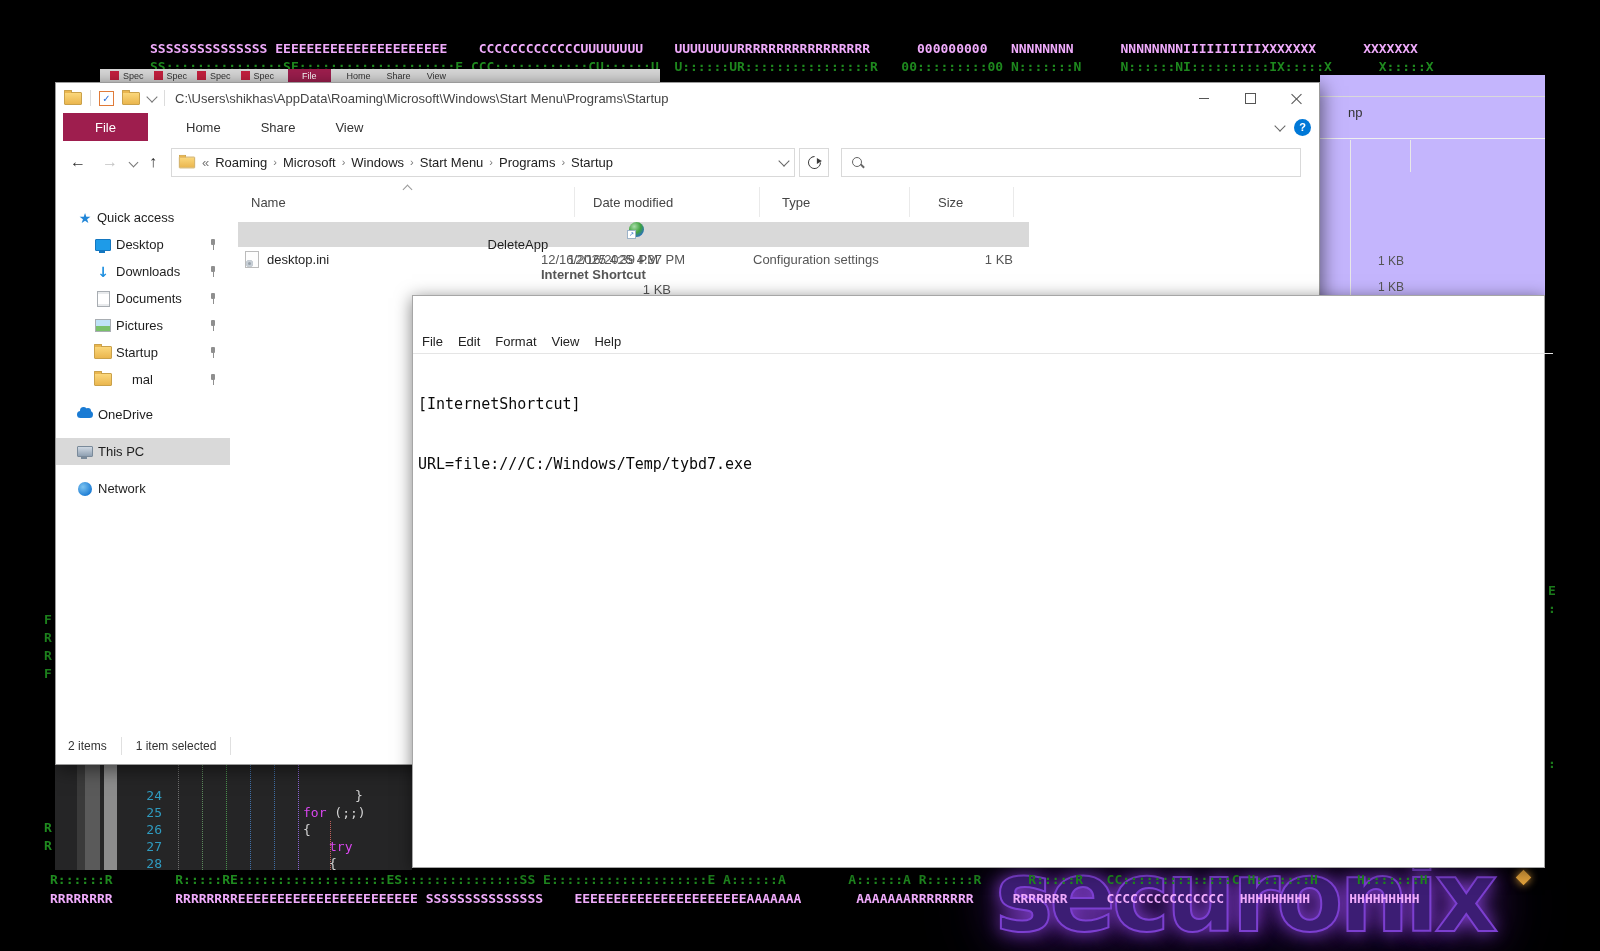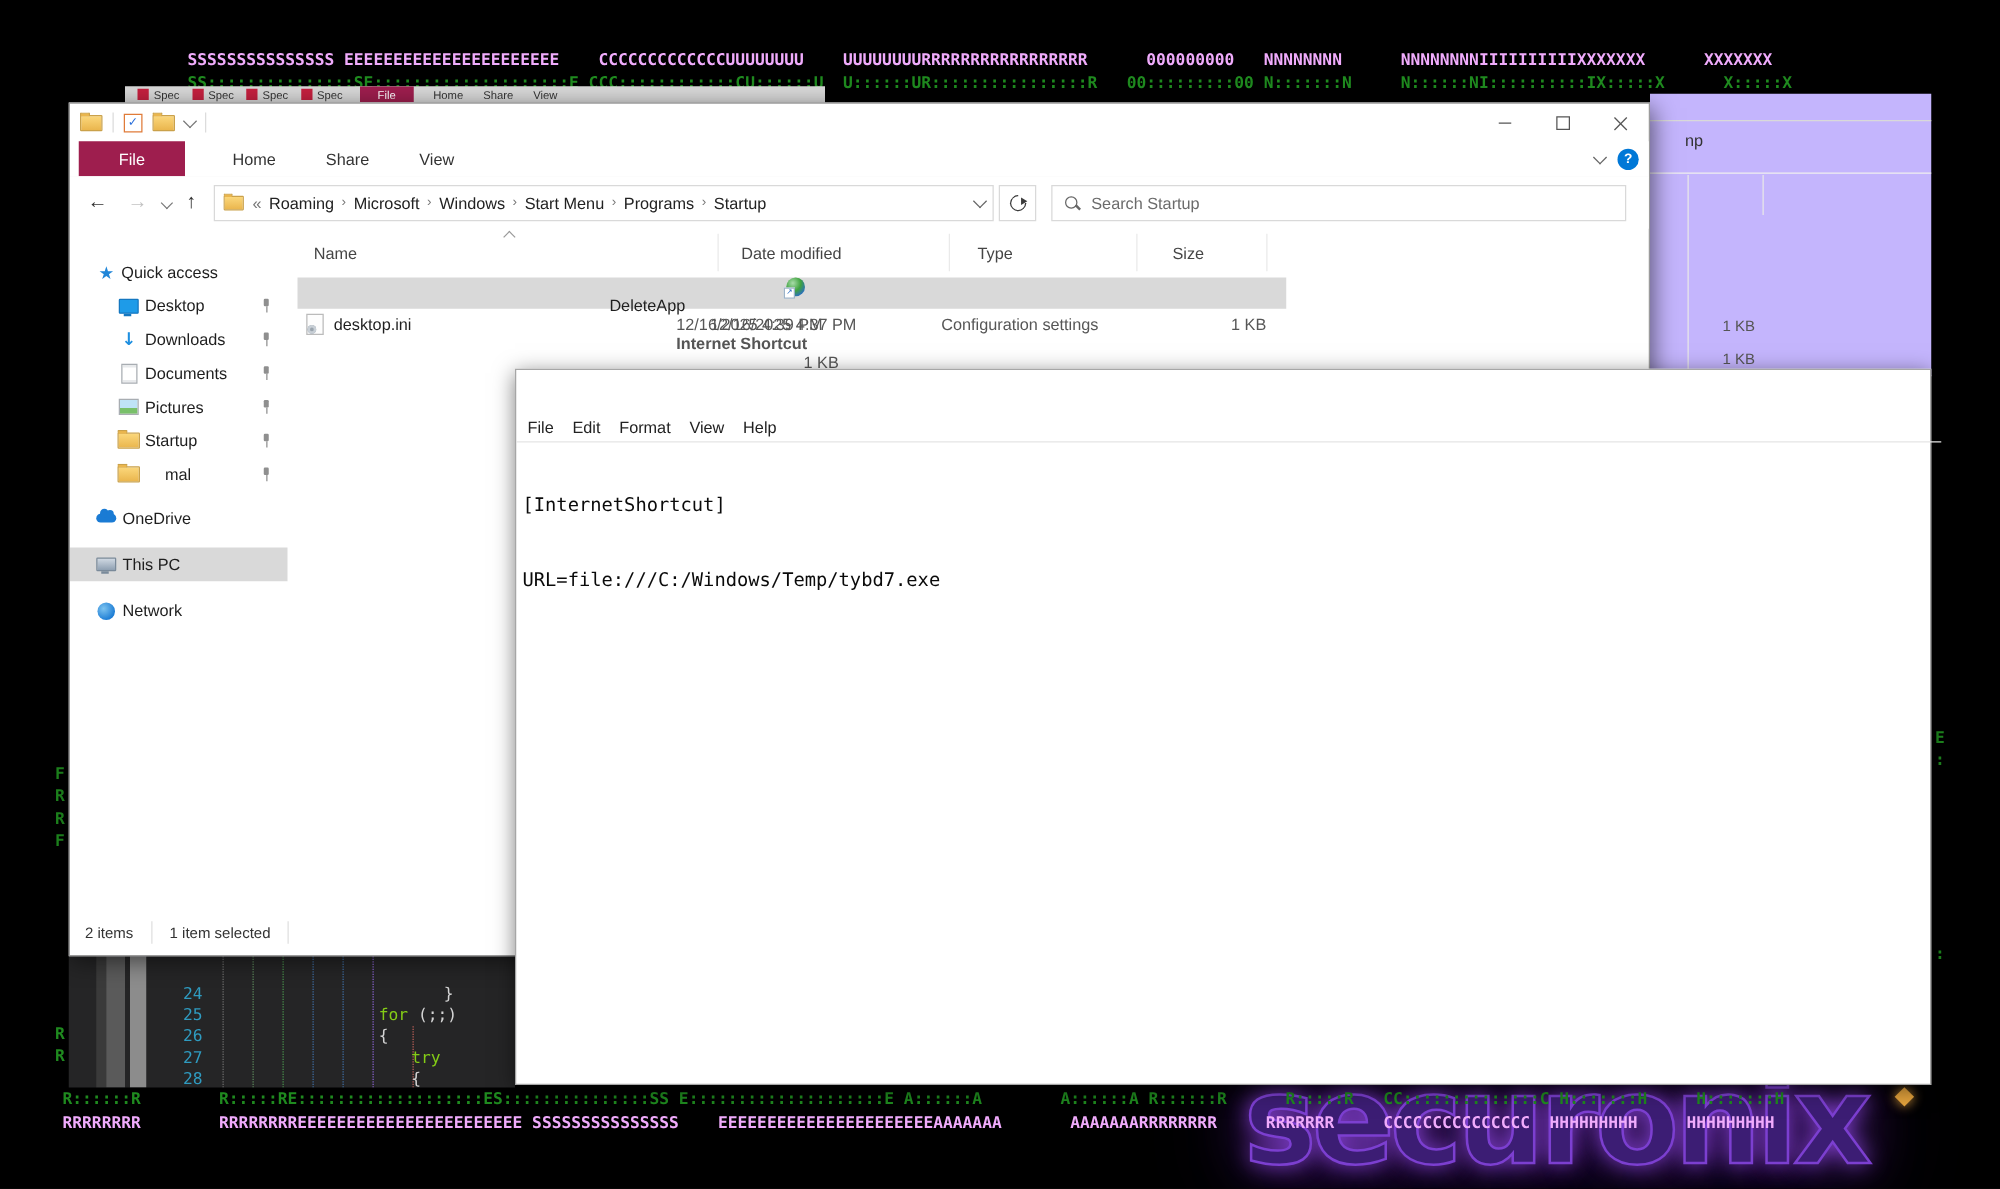--- a/index.html
+++ b/index.html
@@ -41,21 +41,21 @@
   .bgwin .kb{position:absolute;left:36px;width:48px;font-size:12px;color:#555;text-align:right;}
 
   
   .editor{position:absolute;left:55px;top:765px;width:357px;height:105px;background:#252526;
           overflow:hidden;z-index:3;font-family:"DejaVu Sans Mono",monospace;font-size:13px;}
   .ed-bar{position:absolute;top:0;height:105px;}
   .guide{position:absolute;top:0;height:105px;width:0;}
   .ed-line{position:absolute;height:17px;line-height:17px;white-space:pre;}
   .ed-num{position:absolute;width:50px;text-align:right;color:#2f9bc0;}
   .ed-code{position:absolute;color:#d4d4d4;}
-  .ed-kw{color:#84cc16;}
+  .ed-kw{color:#d946ef;}
 
   
   .explorer{position:absolute;left:55px;top:82px;width:1265px;height:683px;background:#fff;
             border:1px solid #9b9b9b;box-sizing:border-box;box-shadow:2px 4px 18px rgba(0,0,0,.55);
             z-index:4;font-size:13px;color:#333;}
   .titlebar{position:absolute;left:0;top:0;width:100%;height:30px;display:flex;align-items:center;}
   .qat{display:flex;align-items:center;gap:8px;padding-left:8px;}
   .vsep{width:1px;height:16px;background:#dcdcdc;}
   .title-text{margin-left:10px;color:#444;font-size:13px;white-space:nowrap;}
   .winbtns{position:absolute;right:0;top:0;display:flex;}
@@ -244,20 +244,21 @@
 
     <div class="titlebar">
       <div class="qat">
         <span class="fold"></span>
         <span class="vsep"></span>
         <span style="width:13px;height:13px;border:1px solid #e07b39;background:#fff;color:#2a6fdb;font-size:10px;line-height:13px;text-align:center;">✓</span>
         <span class="fold"></span>
         <span class="chev" style="border-color:#777;"></span>
         <span class="vsep"></span>
       </div>
+      <span class="title-text">C:\Users\shikhas\AppData\Roaming\Microsoft\Windows\Start Menu\Programs\Startup</span>
       <div class="winbtns">
         <div class="winbtn">
             <span class="ic-min"></span>
           </div>
         <div class="winbtn">
             <span class="ic-max"></span>
           </div>
         <div class="winbtn">
             <span class="ic-close"></span>
           </div>
@@ -294,21 +295,20 @@
         <span class="crumb">Programs</span>
         <span class="crumb-sep">›</span>
         <span class="crumb">Startup</span>
         <span class="chev" style="margin-left:auto;"></span>
       </div>
       <div class="refreshbox">
           <span class="refresh"></span>
         </div>
       <div class="searchbox">
         <span class="mag"></span>
-        <input placeholder="Search Startup" style="">
       </div>
     </div>
 
     <div class="side-row" style="top:121px;">
       <span class="ic" style="margin-left:20px;">
           <span class="star">★</span>
         </span>
       <span style="margin-left:3px;">Quick access</span>
     </div>
     <div class="side-row" style="top:148px;">

